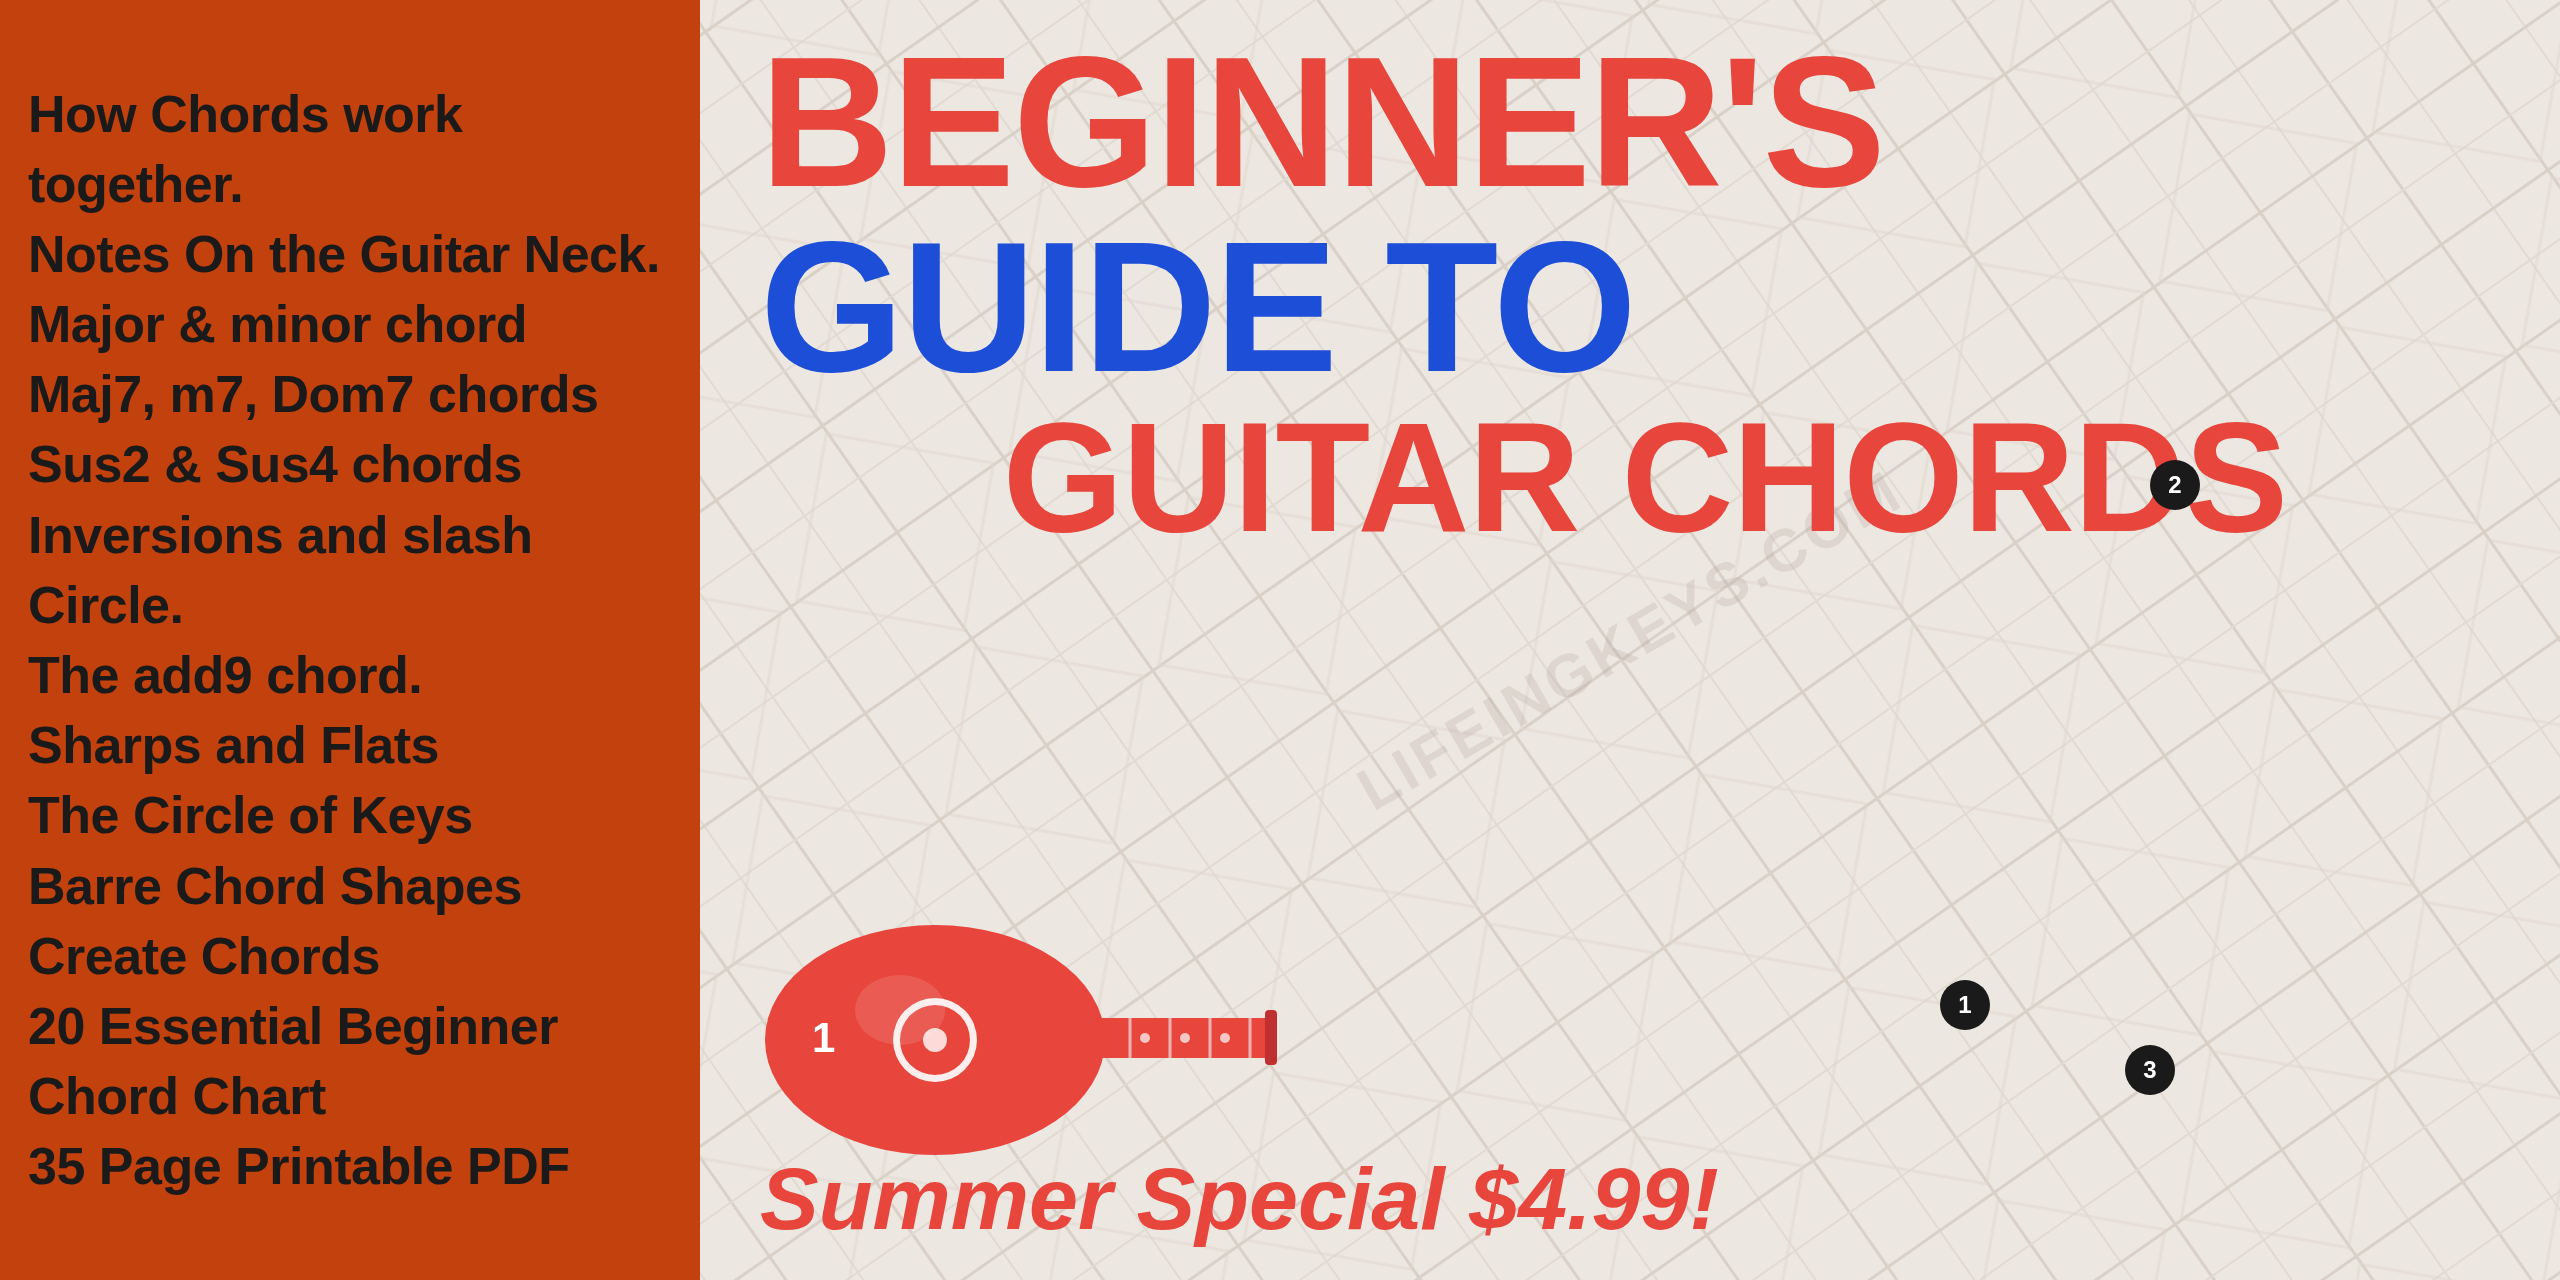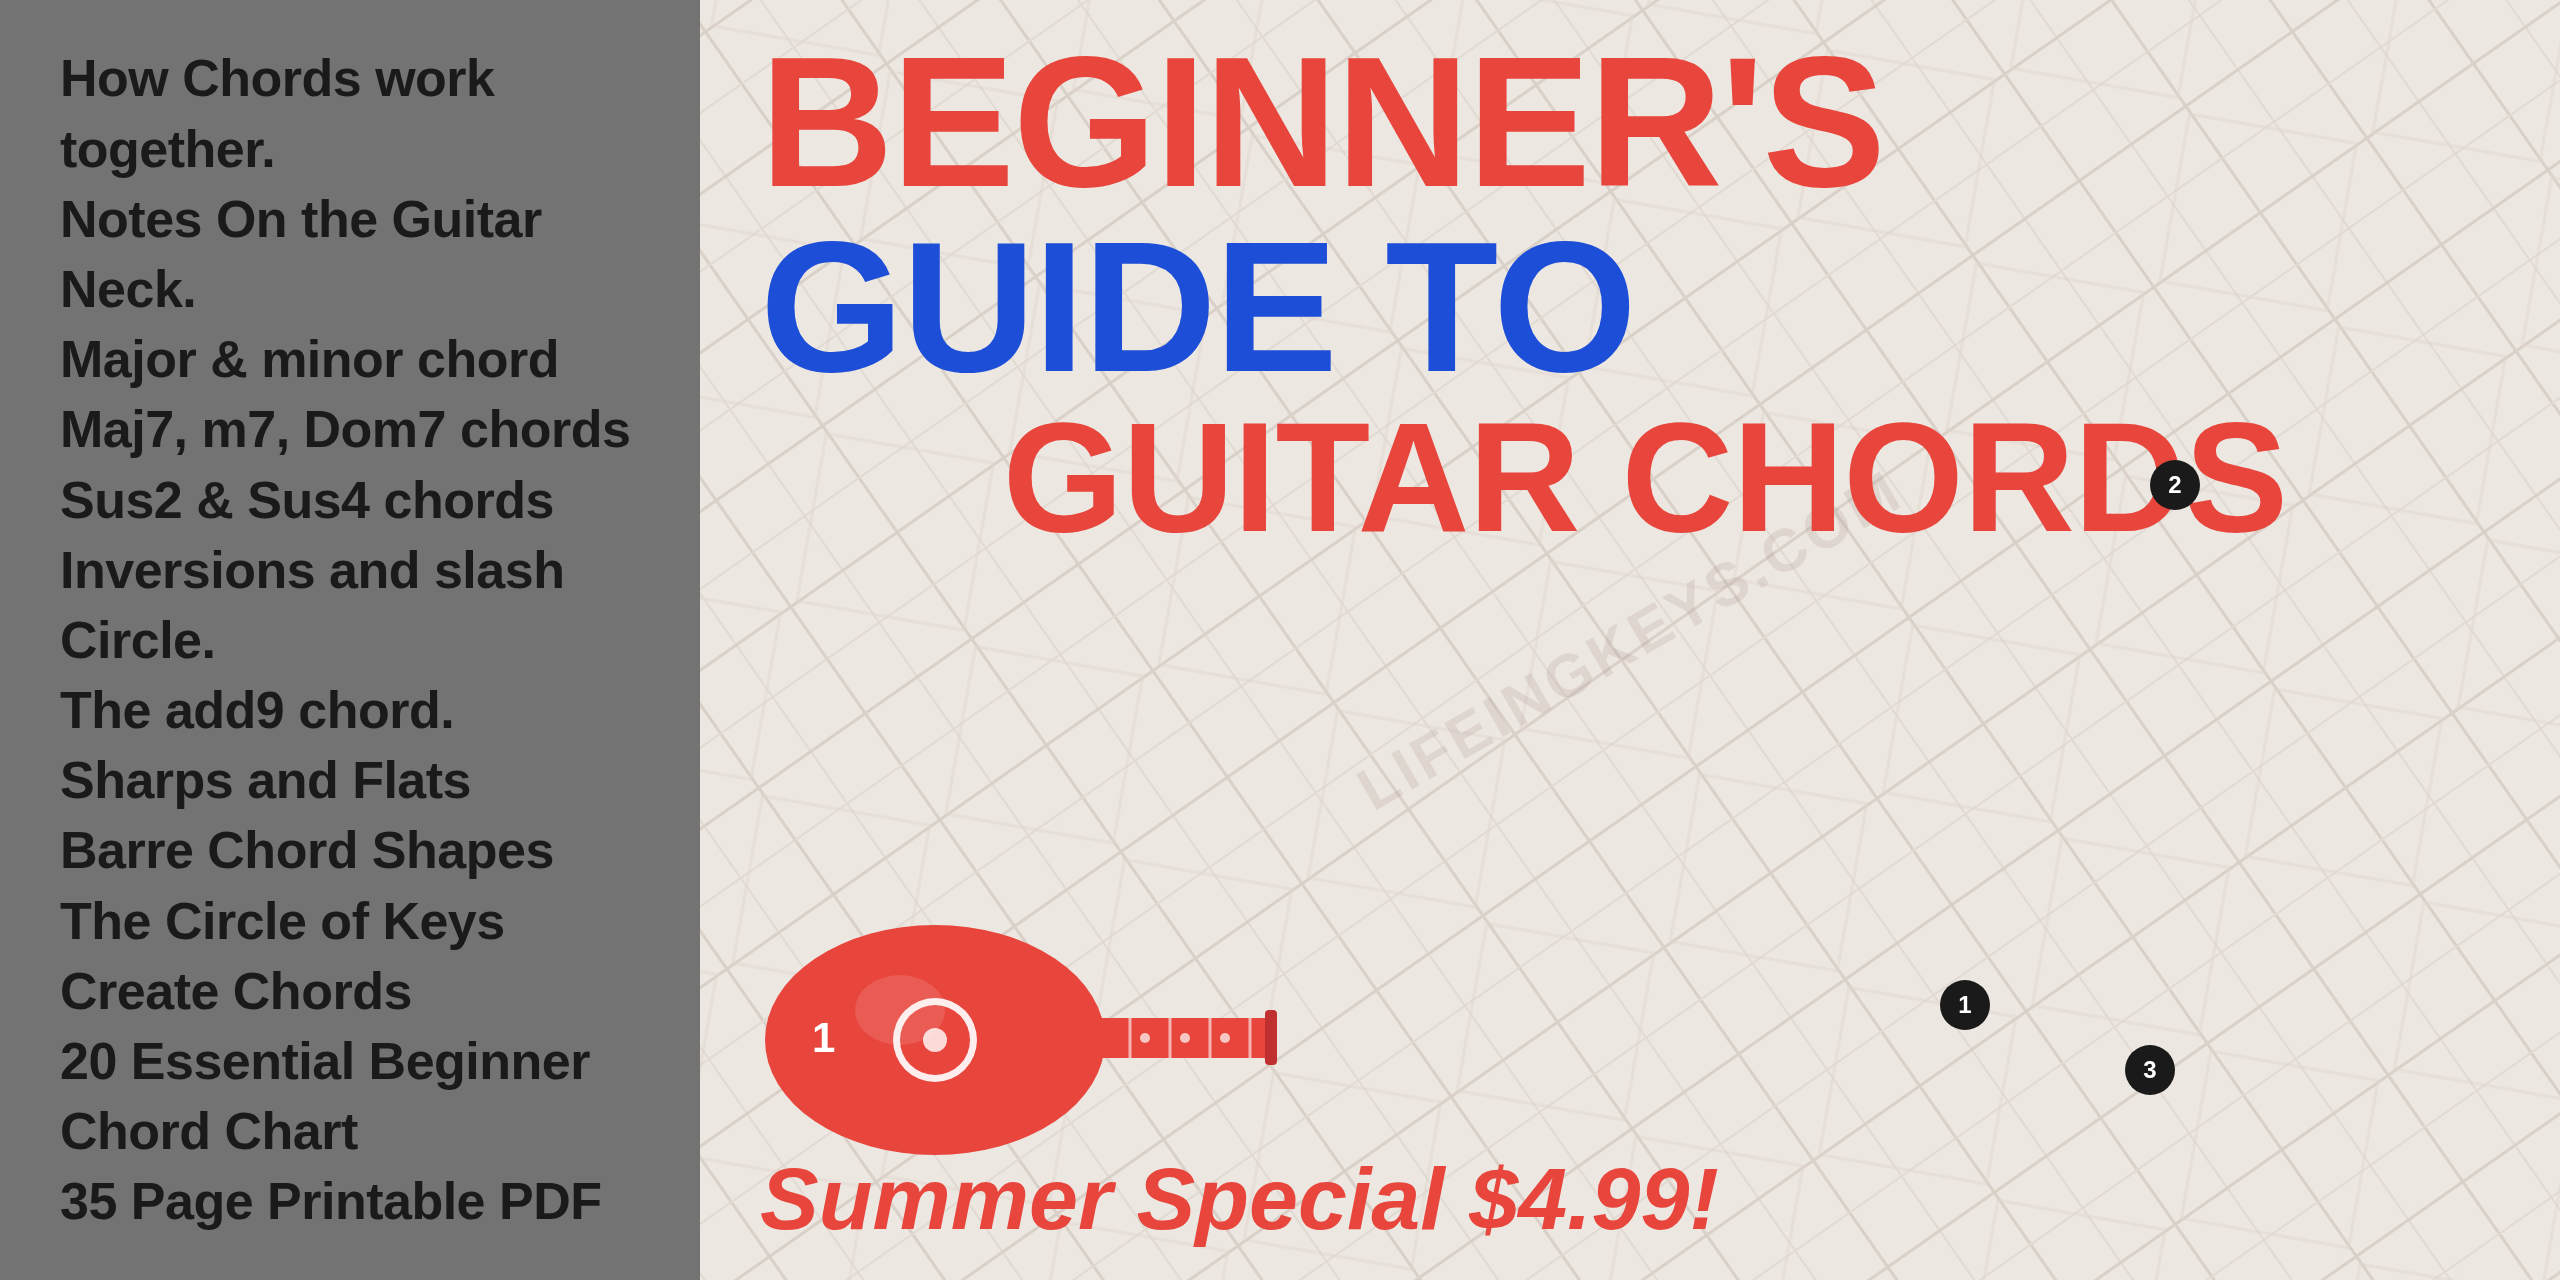--- a/index.html
+++ b/index.html
@@ -9,22 +9,22 @@
       height: 1280px;
       overflow: hidden;
       font-family: Arial, Helvetica, sans-serif;
       display: flex;
     }
 
     
     .left-panel {
       width: 700px;
       min-width: 700px;
-      background-color: #737373;
-      padding: 55px 60px;
+      background-color: #c2410c;
+      padding: 55px 28px;
       display: flex;
       flex-direction: column;
       justify-content: center;
       position: relative;
       z-index: 2;
     }
 
     .left-panel ul {
       list-style: none;
       padding: 0;
@@ -157,22 +157,22 @@
 <div class="left-panel">
   <ul>
     <li>How Chords work together.</li>
     <li>Notes On the Guitar Neck.</li>
     <li>Major &amp; minor chord</li>
     <li>Maj7, m7, Dom7 chords</li>
     <li>Sus2 &amp; Sus4 chords</li>
     <li>Inversions and slash Circle.</li>
     <li>The add9 chord.</li>
     <li>Sharps and Flats</li>
+    <li>The Circle of Keys</li>
     <li>Barre Chord Shapes</li>
-    <li>The Circle of Keys</li>
     <li>Create Chords</li>
     <li>20 Essential Beginner Chord Chart</li>
     <li>35 Page Printable PDF</li>
   </ul>
 </div>
 
 <div class="right-panel">
 
   <div class="fretboard-bg">
     <svg viewBox="0 0 1860 1280" preserveAspectRatio="xMidYMid slice" xmlns="http://www.w3.org/2000/svg">

